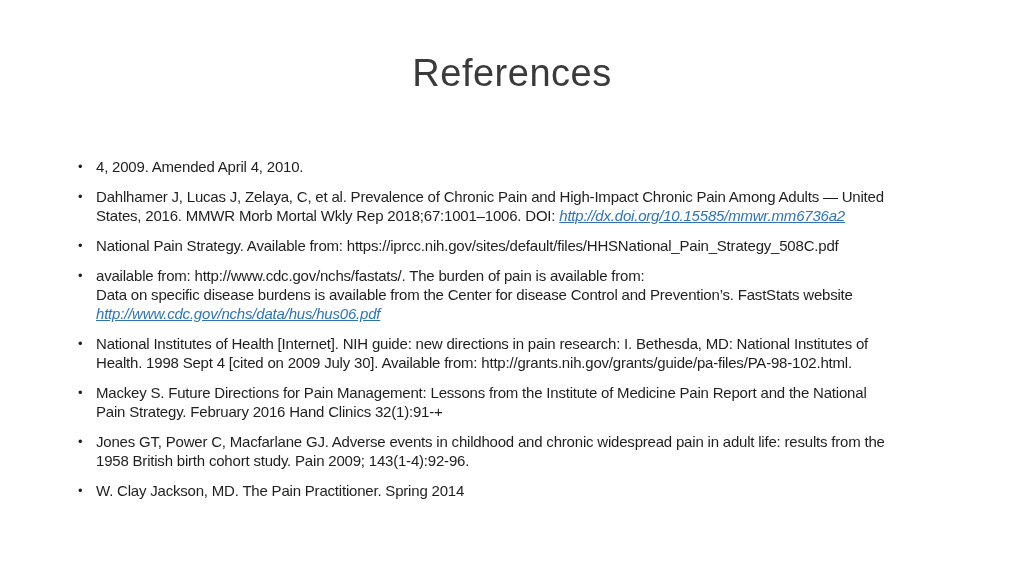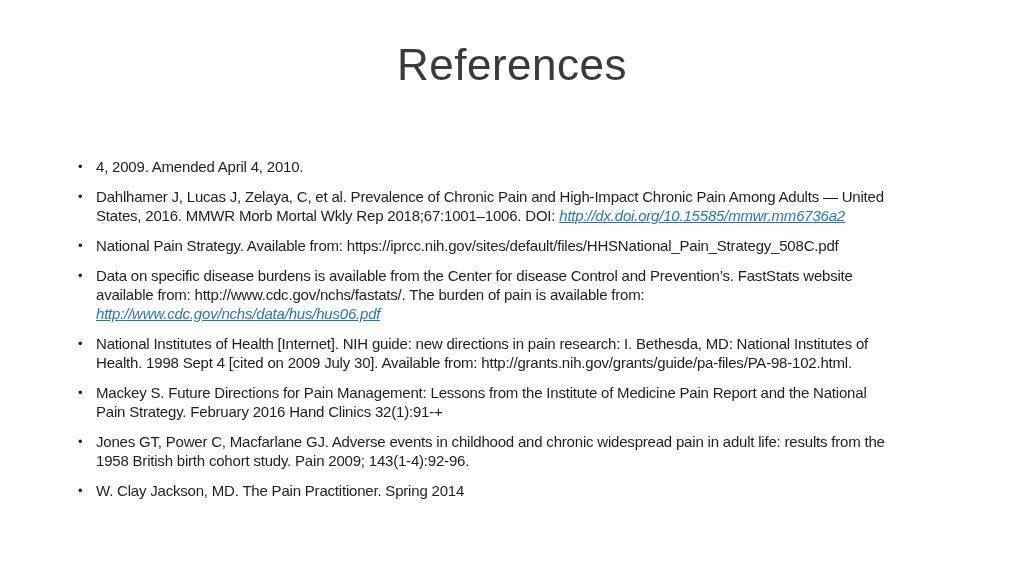--- a/index.html
+++ b/index.html
@@ -7,26 +7,26 @@
     position: relative;
     width: 1024px;
     height: 576px;
     background: var(--bg, #ffffff);
     font-family: "Liberation Sans", sans-serif;
     overflow: hidden;
     margin: 0 auto;
   }
   .title {
     position: absolute;
-    top: 44px;
+    top: 52px;
     left: 0;
     right: 0;
     margin: 0;
     text-align: center;
-    font-size: 44px;
+    font-size: 38px;
     line-height: 42px;
     font-weight: 300;
     letter-spacing: 0.5px;
     color: var(--title-color, #3a3a3a);
   }
   .refs {
     position: absolute;
     left: 78px;
     top: 157px;
     width: 896px;
@@ -78,22 +78,22 @@
       </div>
       <div class="ref">
         <span class="dot">•</span>
         <div class="text">
           <div class="line"><span>National Pain Strategy. Available from: https://iprcc.nih.gov/sites/default/files/HHSNational_Pain_Strategy_508C.pdf</span></div>
         </div>
       </div>
       <div class="ref">
         <span class="dot">•</span>
         <div class="text">
+          <div class="line"><span>available from: http://www.cdc.gov/nchs/fastats/. The burden of pain is available from:</span></div>
           <div class="line"><span>Data on specific disease burdens is available from the Center for disease Control and Prevention’s. FastStats website</span></div>
-          <div class="line"><span>available from: http://www.cdc.gov/nchs/fastats/. The burden of pain is available from:</span></div>
           <div class="line"><a class="link">http://www.cdc.gov/nchs/data/hus/hus06.pdf</a></div>
         </div>
       </div>
       <div class="ref">
         <span class="dot">•</span>
         <div class="text">
           <div class="line"><span>National Institutes of Health [Internet]. NIH guide: new directions in pain research: I. Bethesda, MD: National Institutes of</span></div>
           <div class="line"><span>Health. 1998 Sept 4 [cited on 2009 July 30]. Available from: http://grants.nih.gov/grants/guide/pa-files/PA-98-102.html.</span></div>
         </div>
       </div>

